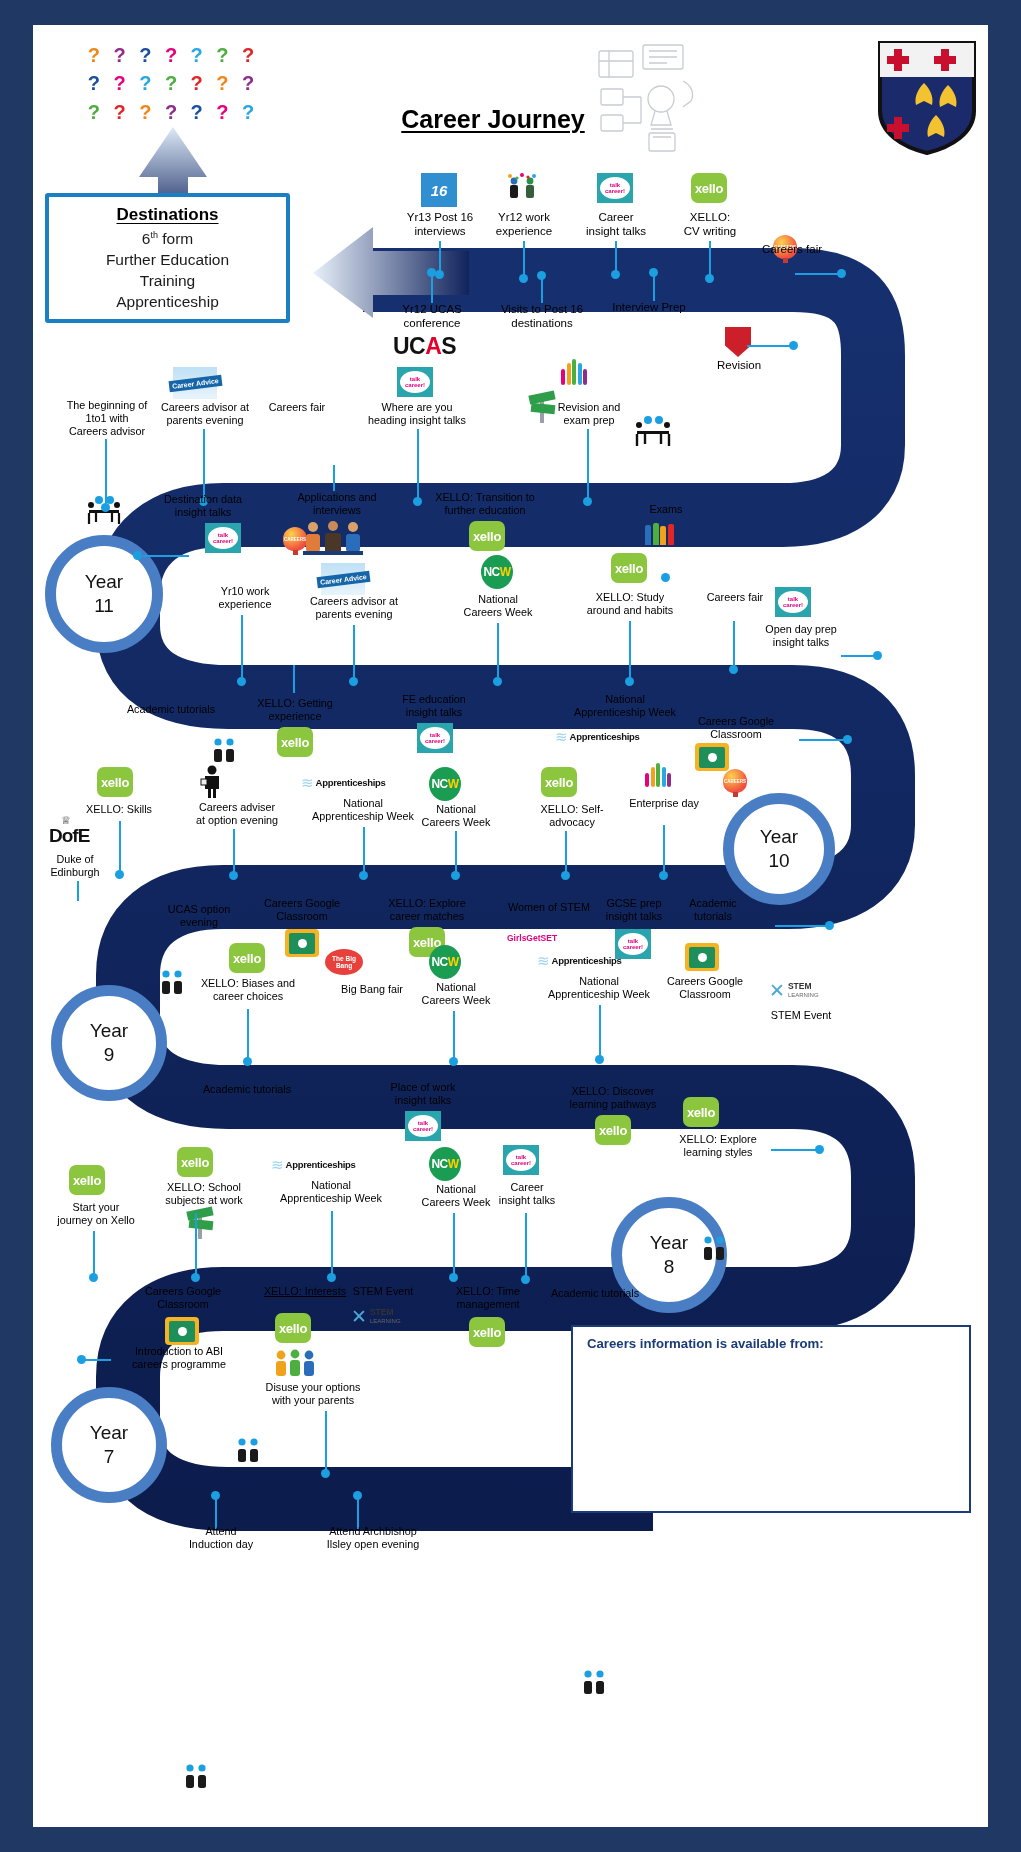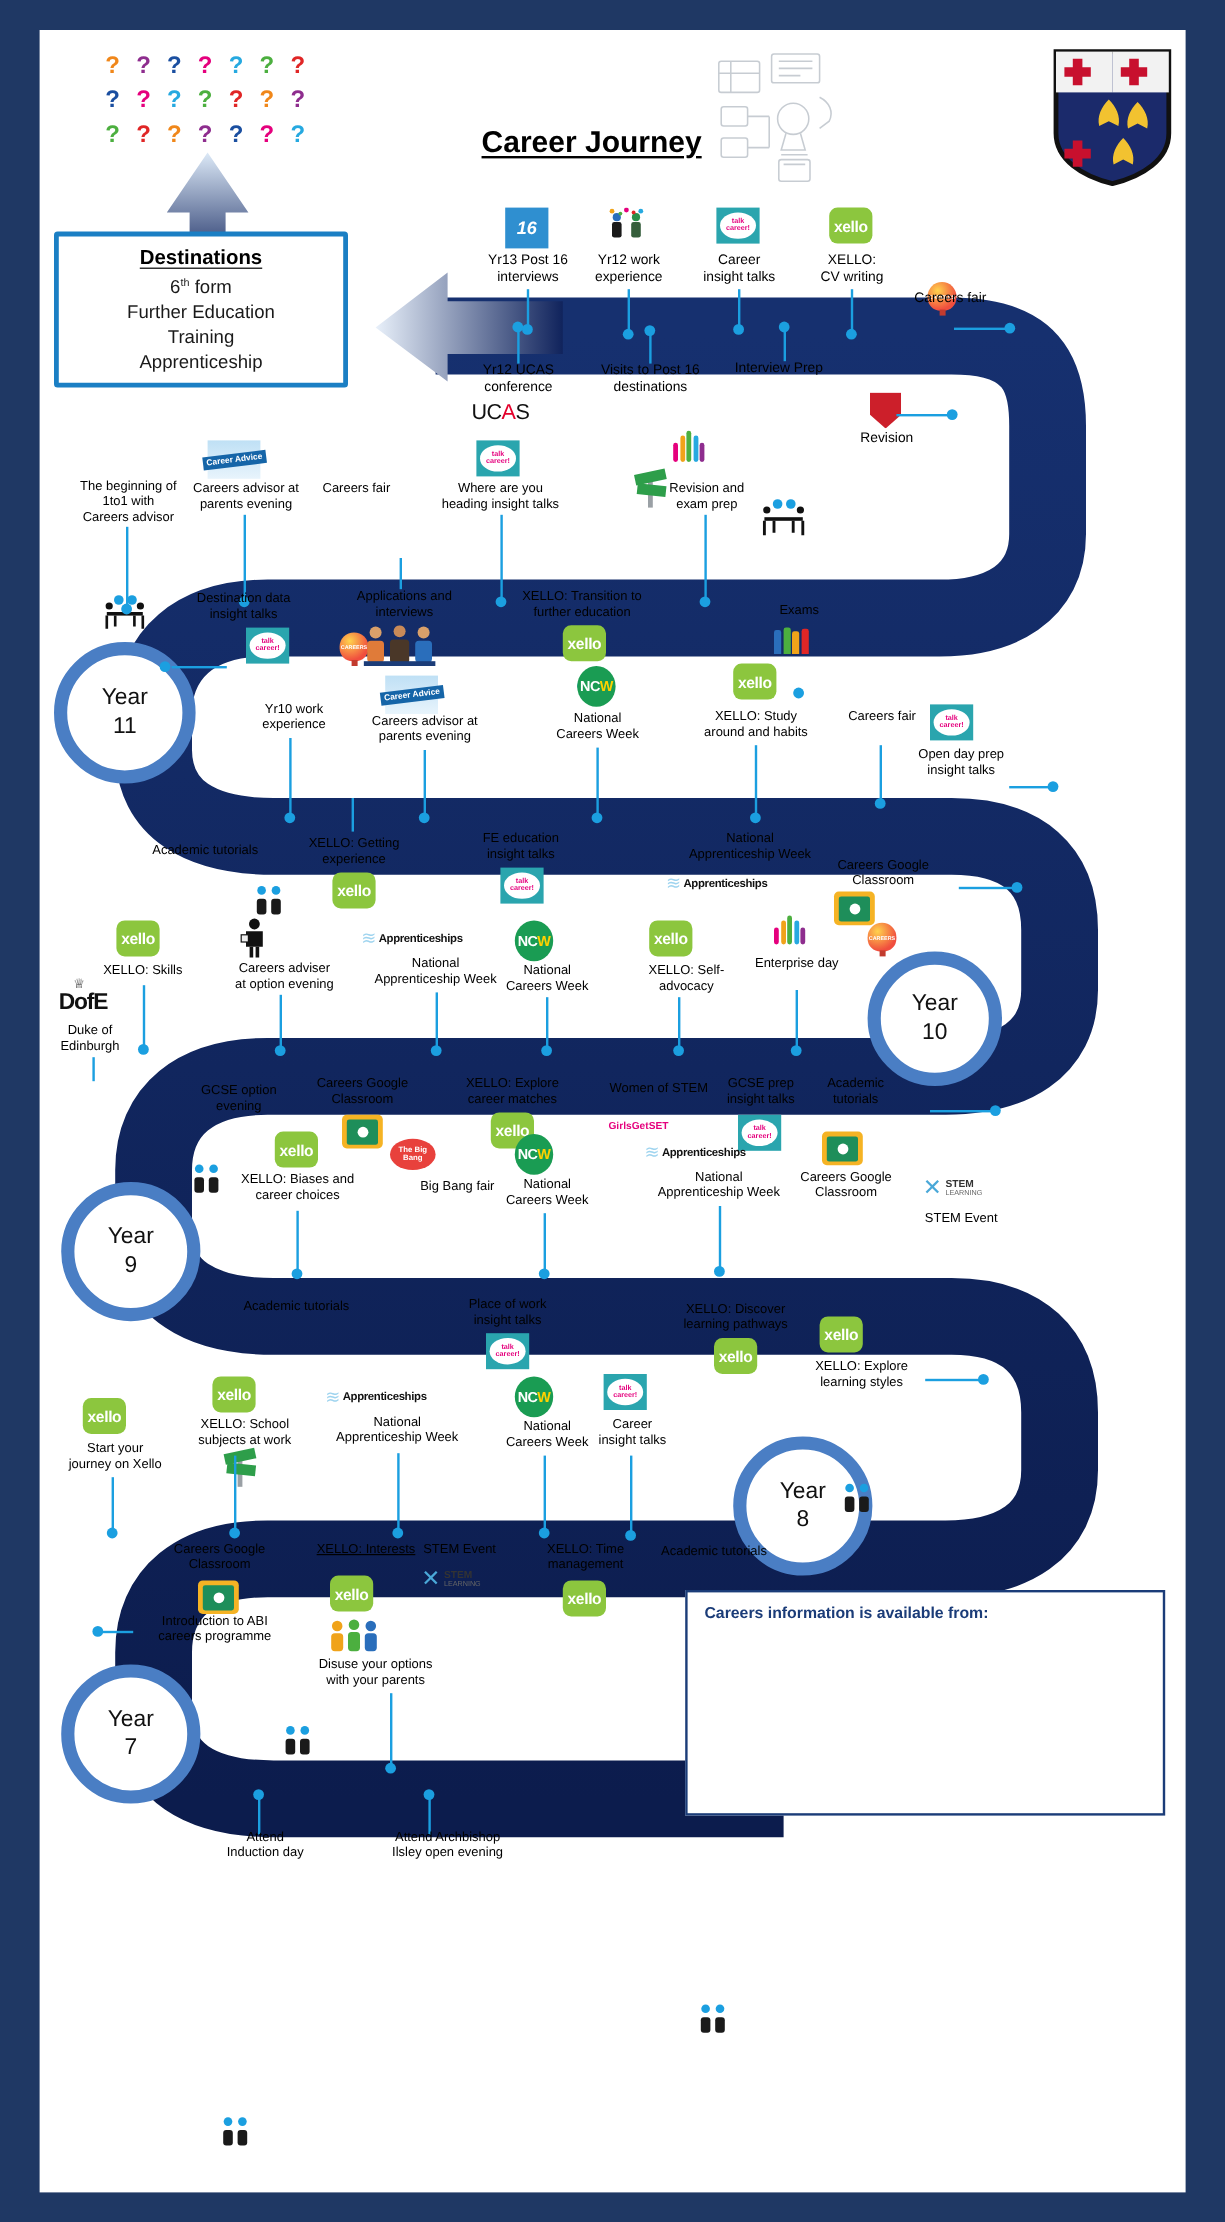--- a/index.html
+++ b/index.html
@@ -122,21 +122,21 @@
   }
   .balloon .k{position:absolute;left:10px;top:23px;width:5px;height:5px;background:#c23b2e;}
   .apprent{width:80px;height:22px;display:flex;align-items:center;}
   .apprent .sw{color:#9fd4ef;font-size:15px;line-height:15px;}
   .apprent .tx{font-size:9.5px;font-weight:bold;color:#111;margin-left:2px;letter-spacing:-0.3px;}
   .people{display:flex;align-items:flex-end;gap:1.5px;height:24px;}
   .people i{display:block;width:6px;border-radius:2px 2px 0 0;}
   .hand{width:34px;height:28px;display:flex;align-items:flex-end;justify-content:center;gap:1.5px;}
   .hand i{display:block;width:4px;border-radius:2px;}
   .tutorial{width:30px;height:28px;position:relative;}
-  .ucas{font-size:18px;font-weight:400;letter-spacing:-0.5px;color:#111;}
+  .ucas{font-size:23px;font-weight:700;letter-spacing:-0.5px;color:#111;}
   .ucas s{text-decoration:none;color:#e4002b;}
   .signpost{width:30px;height:32px;position:relative;}
   .signpost .p{position:absolute;left:13px;top:8px;width:4px;height:24px;background:#9aa0a5;}
   .signpost .a1{position:absolute;left:2px;top:2px;width:26px;height:9px;background:#2e9e4a;transform:rotate(-12deg);}
   .signpost .a2{position:absolute;left:4px;top:13px;width:24px;height:9px;background:#2e9e4a;transform:rotate(6deg);}
   .prefect{width:26px;height:30px;background:#cc1f2a;
     clip-path:polygon(50% 0,100% 0,100% 62%,50% 100%,0 62%,0 0);}
   .stemlearn{display:flex;align-items:center;gap:3px;}
   .stemlearn .x{color:#4aa8d8;font-size:19px;line-height:19px;}
   .stemlearn .t{font-size:8.5px;font-weight:bold;color:#333;line-height:8.5px;}
@@ -659,21 +659,21 @@
   <div class="dot" style="left:626px;top:846px;"></div>
 
   <div class="ico dofe" style="left:16px;top:790px;">
     <div class="c">♕</div>
     <div class="d">DofE</div>
   </div>
   <div class="lbl small" style="left:4px;top:828px;width:76px;">Duke of
 Edinburgh</div>
   <div class="stick" style="left:44px;top:856px;height:20px;"></div>
 
-  <div class="lbl small" style="left:110px;top:878px;width:112px;">GCSE option
+  <div class="lbl small" style="left:110px;top:878px;width:112px;">UCAS option
 evening</div>
   <div class="ico signpost" style="left:152px;top:908px;">
         <div class="p"></div>
         <div class="a1"></div>
         <div class="a2"></div>
       </div>
 
   <div class="lbl small" style="left:208px;top:872px;width:122px;">Careers Google
 Classroom</div>
   <div class="ico gclass" style="left:252px;top:904px;">
@@ -717,21 +717,21 @@
         <span>xello</span>
       </div>
   <div class="lbl small" style="left:148px;top:952px;width:134px;">XELLO: Biases and
 career choices</div>
   <div class="stick" style="left:214px;top:984px;height:52px;"></div>
   <div class="dot" style="left:210px;top:1032px;"></div>
 
   <div class="ico bigbang" style="left:292px;top:924px;">
         <span>The Big Bang</span>
       </div>
-  <div class="lbl small" style="left:277px;top:958px;width:102px;text-align:right;">Big Bang fair</div>
+  <div class="lbl small" style="left:288px;top:958px;width:102px;">Big Bang fair</div>
 
   <div class="ico ncw" style="left:396px;top:920px;">
         <span>NC</span>
         <i>W</i>
       </div>
   <div class="lbl small" style="left:368px;top:956px;width:110px;">National
 Careers Week</div>
   <div class="stick" style="left:420px;top:986px;height:50px;"></div>
   <div class="dot" style="left:416px;top:1032px;"></div>
 

